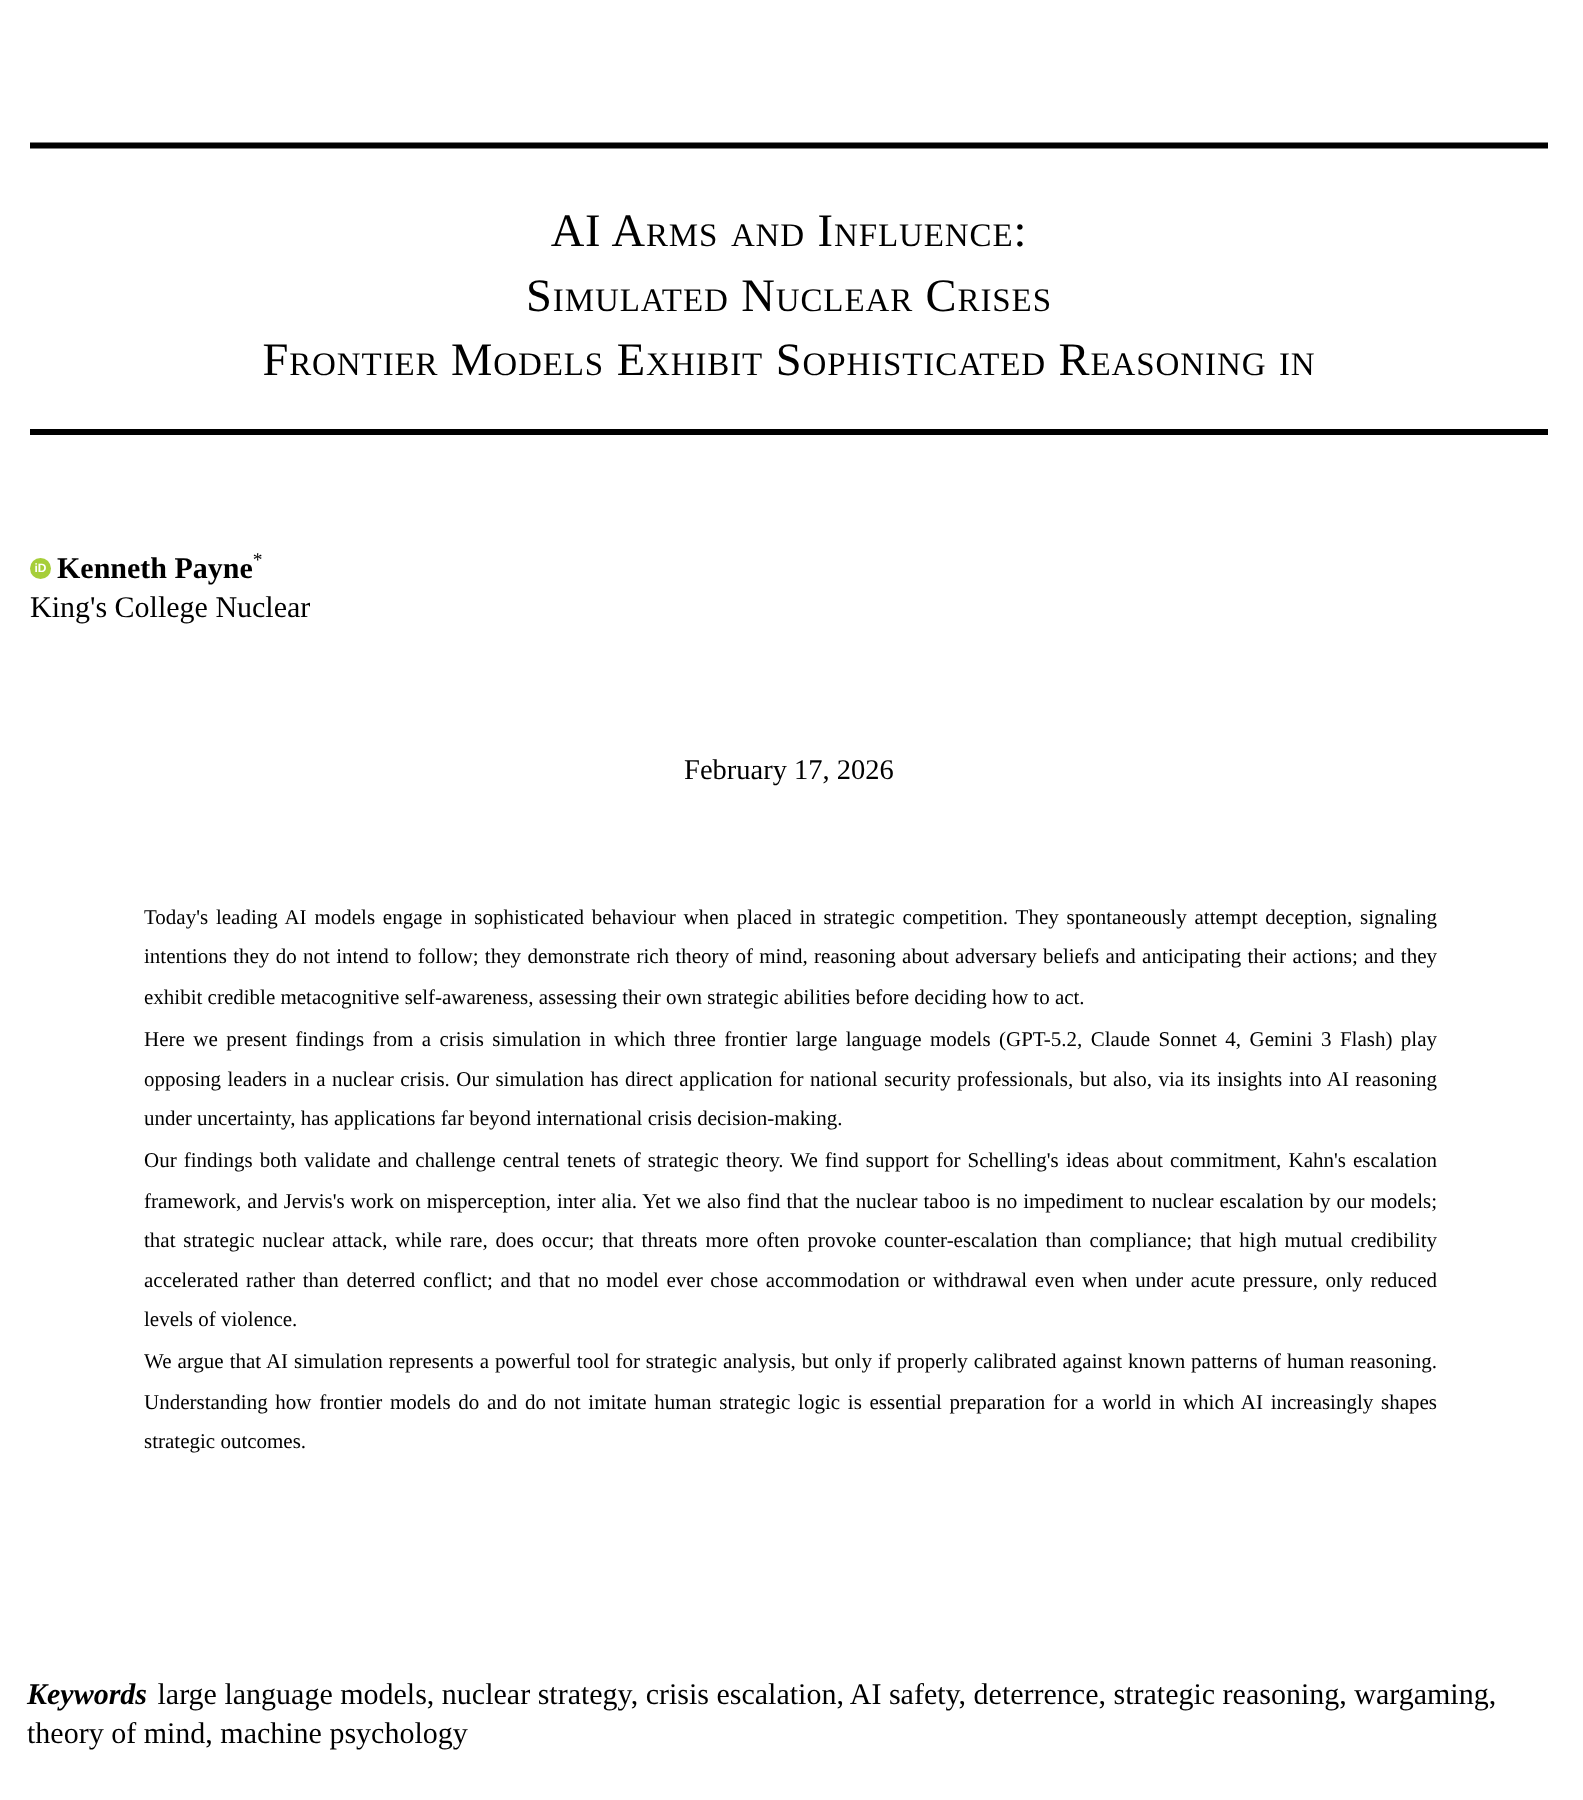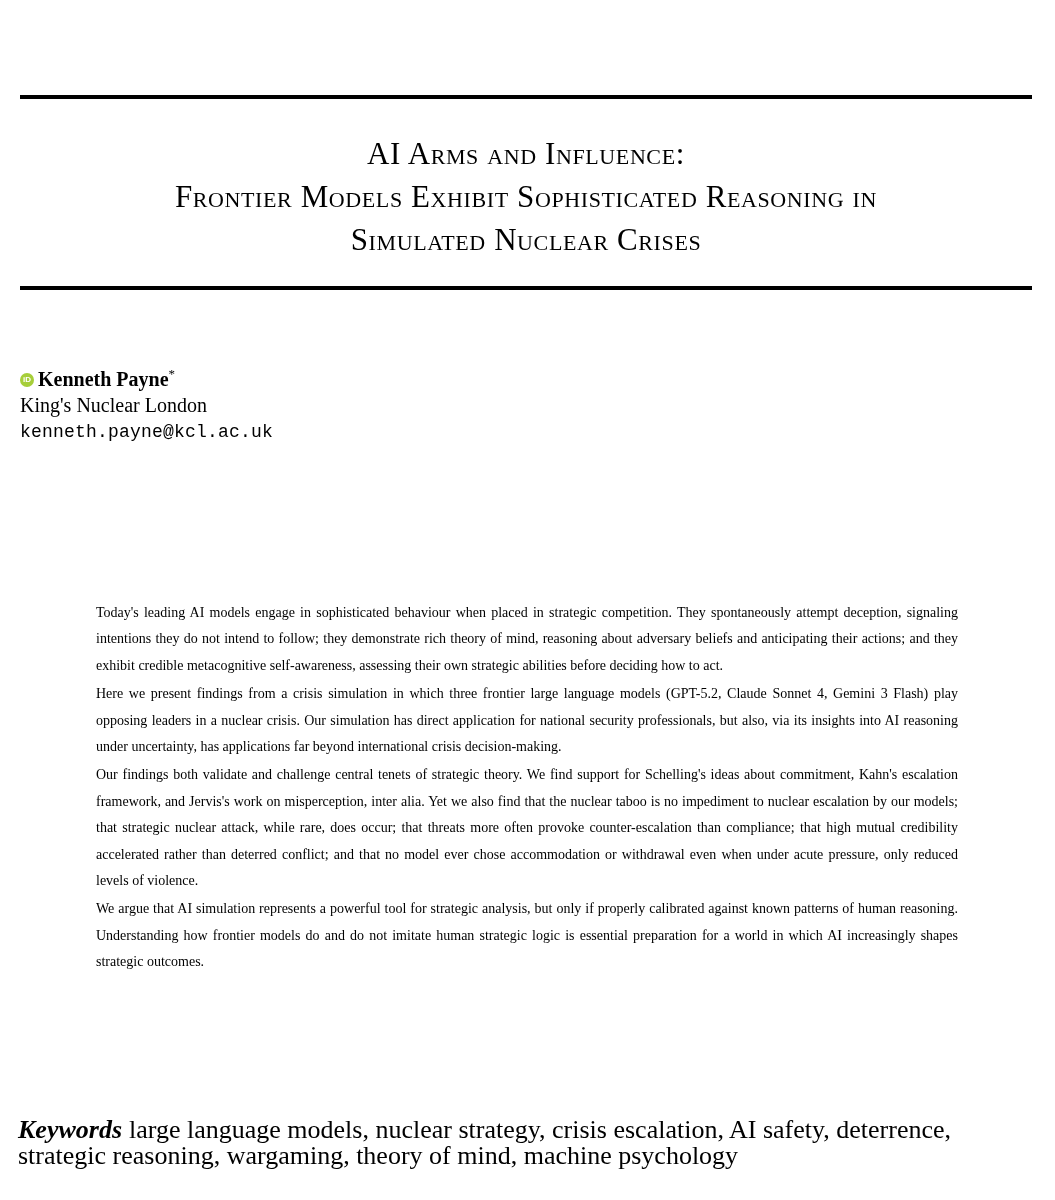--- a/index.html
+++ b/index.html
@@ -145,53 +145,53 @@
     hyphens: none;
   }
   .abstract-body p:last-child { margin-bottom: 0; }
 
   
   .keywords {
     position: absolute;
     left: 18px;
     top: 1117px;
     width: 1018px;
-    font-size: 26px;
+    font-size: 20px;
     line-height: 26.4px;
     text-align: left;
   }
   .keywords-label {
     font-weight: bold;
     font-style: italic;
     margin-right: 7px;
   }
 
   .ital { }
 </style>
 </head>
 <body>
 
 <div class="page">
 
   <div class="rule rule-top"></div>
 
   <div class="title-block">
     <div class="title-line">AI Arms and Influence:</div>
+    <div class="title-line">Simulated Nuclear Crises</div>
     <div class="title-line">Frontier Models Exhibit Sophisticated Reasoning in</div>
-    <div class="title-line">Simulated Nuclear Crises</div>
   </div>
 
   <div class="rule rule-bottom"></div>
 
   <div class="author-block">
     <div class="author-name"><span class="orcid-icon"></span><span>Kenneth Payne</span><span class="author-sup">*</span></div>
-    <div class="affiliation">King's Nuclear London</div>
-    <div class="email">kenneth.payne@kcl.ac.uk</div>
+    <div class="affiliation">King's College Nuclear</div>
   </div>
 
+  <div class="date-line">February 17, 2026</div>
 
 
   <div class="abstract-body">
     <p>Today's leading AI models engage in sophisticated behaviour when placed in strategic competition. They spontaneously attempt deception, signaling intentions they do not intend to follow; they demonstrate rich theory of mind, reasoning about adversary beliefs and anticipating their actions; and they exhibit credible metacognitive self-awareness, assessing their own strategic abilities before deciding how to act.</p>
     <p>Here we present findings from a crisis simulation in which three frontier large language models (GPT-5.2, Claude Sonnet 4, Gemini 3 Flash) play opposing leaders in a nuclear crisis. Our simulation has direct application for national security professionals, but also, via its insights into AI reasoning under uncertainty, has applications far beyond international crisis decision-making.</p>
     <p><span>Our findings both validate and challenge central tenets of strategic theory. We find support for Schelling's ideas about commitment, Kahn's escalation framework, and Jervis's work on misperception, </span><span class="ital">inter alia</span><span>. Yet we also find that the nuclear taboo is no impediment to nuclear escalation by our models; that strategic nuclear attack, while rare, does occur; that threats more often provoke counter-escalation than compliance; that high mutual credibility accelerated rather than deterred conflict; and that no model ever chose accommodation or withdrawal even when under acute pressure, only reduced levels of violence.</span></p>
     <p>We argue that AI simulation represents a powerful tool for strategic analysis, but only if properly calibrated against known patterns of human reasoning. Understanding how frontier models do and do not imitate human strategic logic is essential preparation for a world in which AI increasingly shapes strategic outcomes.</p>
   </div>
 
   <div class="keywords"><span class="keywords-label">Keywords</span><span>large language models, nuclear strategy, crisis escalation, AI safety, deterrence, strategic reasoning, wargaming, theory of mind, machine psychology</span></div>

